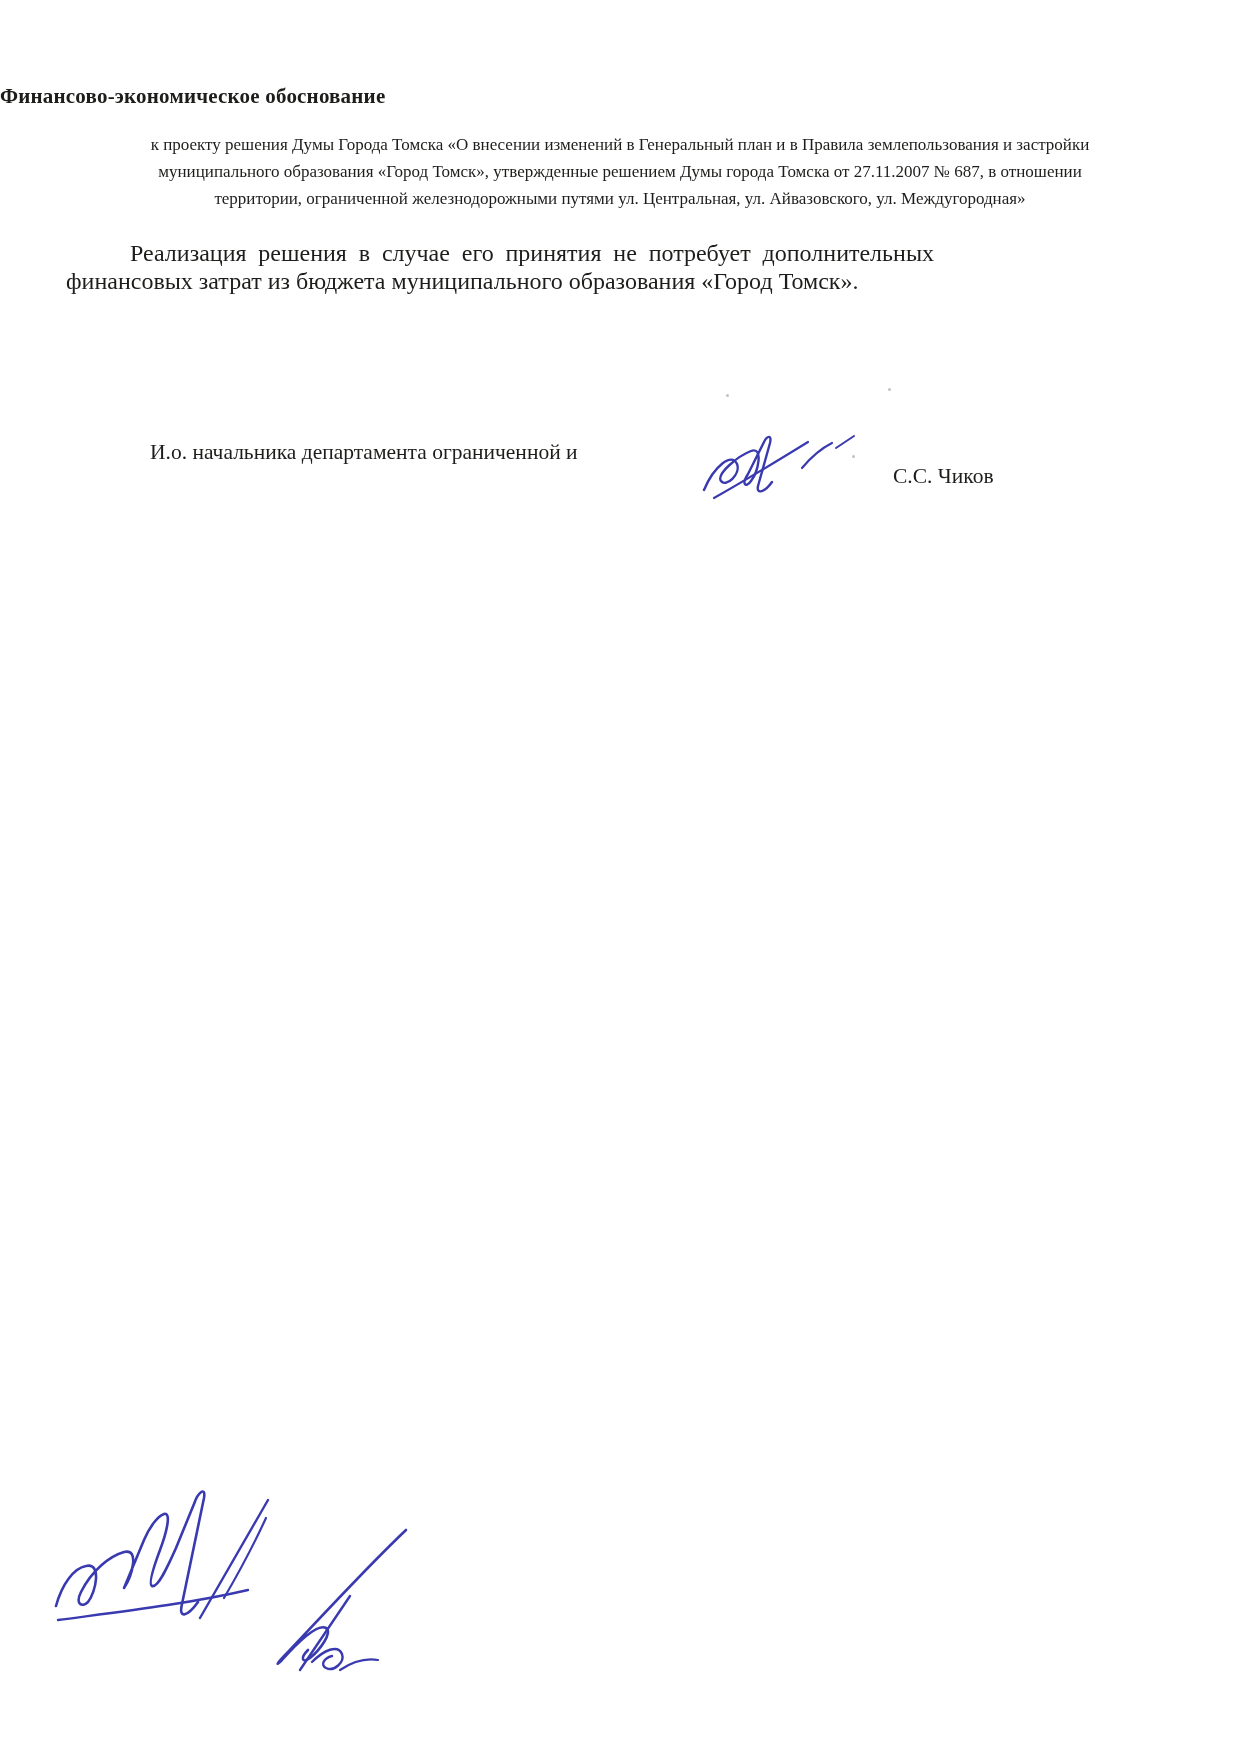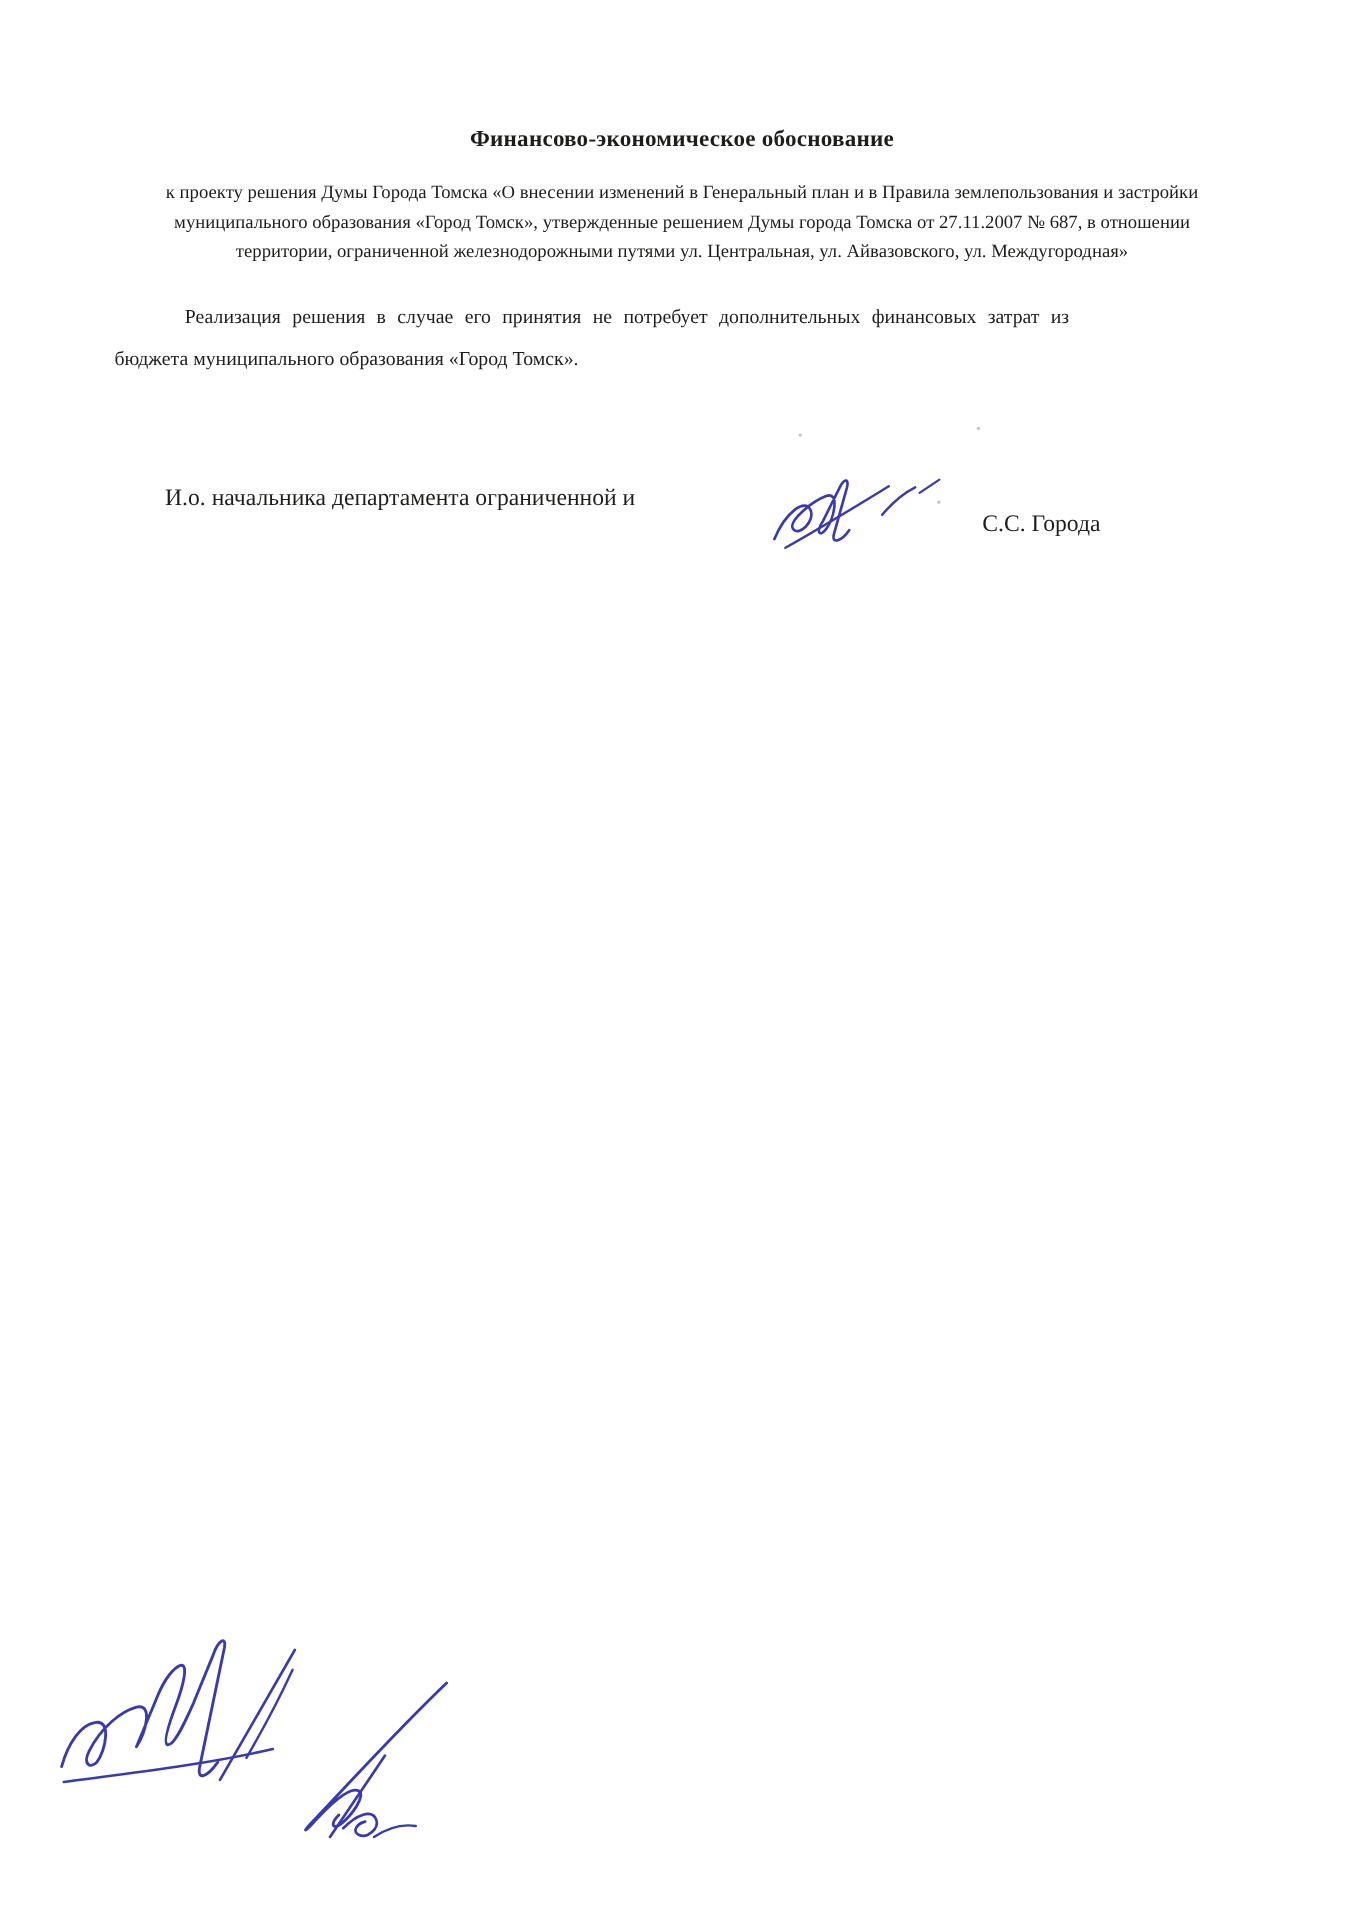--- a/index.html
+++ b/index.html
@@ -11,40 +11,39 @@
     position: relative;
     width: 1240px;
     height: 1753px;
     margin: 0 auto;
     background: #ffffff;
     font-family: "Liberation Serif", "DejaVu Serif", serif;
     color: #1d1d1b;
     overflow: hidden;
   }
   .doc-title {
-    padding-top: 114px;
-    text-align: center;
+    padding-top: 84px;
     font-size: 21px;
     font-weight: bold;
     letter-spacing: 0.2px;
   }
   .doc-subtitle {
     width: 948px;
     margin: 22px auto 0 auto;
     text-align: center;
     font-size: 17px;
     line-height: 27px;
   }
   .doc-body {
     width: 868px;
-    margin: 27px 0 0 104px;
+    margin: 27px 0 0 66px;
     text-align: justify;
     text-indent: 64px;
-    font-size: 18px;
-    line-height: 38px;
+    font-size: 24px;
+    line-height: 28px;
   }
   .sig-title {
     position: absolute;
     top: 438px;
     left: 150px;
     font-size: 21.5px;
     line-height: 28px;
   }
   .sig-scribble {
     position: absolute;
@@ -103,21 +102,21 @@
     <div>И.о. начальника департамента ограниченной и</div>
   </div>
 
   <svg class="sig-scribble" viewBox="0 0 170 85">
     <path stroke-width="2.4" d="M14,62 C24,38 42,24 47,36 C51,46 36,60 31,53 C26,46 48,28 61,23 C74,18 68,44 61,53 C56,60 51,57 58,46 L74,14 C77,8 82,6 80,15 L68,58 C66,67 75,64 82,54"></path>
     <path stroke-width="2.2" d="M24,70 C56,52 92,30 118,14"></path>
     <path stroke-width="2.2" d="M112,40 C122,28 132,20 142,15"></path>
     <path stroke-width="2" d="M146,20 L164,8"></path>
   </svg>
 
-  <div class="sig-name">С.С. Города</div>
+  <div class="sig-name">С.С. Чиков</div>
 
   <svg class="bottom-scribble-1" viewBox="0 0 250 170">
     <path stroke-width="2.6" d="M8,128 C14,106 26,90 38,88 C54,84 48,114 40,124 C34,130 27,126 33,114 C44,92 62,78 76,74 C92,70 84,98 76,110 L96,62 C102,48 110,38 116,36 C124,34 118,56 112,72 C106,88 100,106 104,108 C110,110 120,88 128,70 L146,26 C150,14 158,8 156,20 L134,126 C130,142 140,138 150,124"></path>
     <path stroke-width="2.4" d="M10,142 C70,134 140,126 200,112"></path>
     <path stroke-width="2.4" d="M152,140 L220,22"></path>
     <path stroke-width="2.2" d="M176,120 C190,96 206,66 218,40"></path>
   </svg>
 
   <svg class="bottom-scribble-2" viewBox="0 0 200 180">
     <path stroke-width="2.6" d="M176,10 C136,48 92,96 58,132 C48,142 44,148 52,140 C70,120 88,104 96,108 C103,112 90,130 80,138 C72,144 70,138 78,130"></path>

